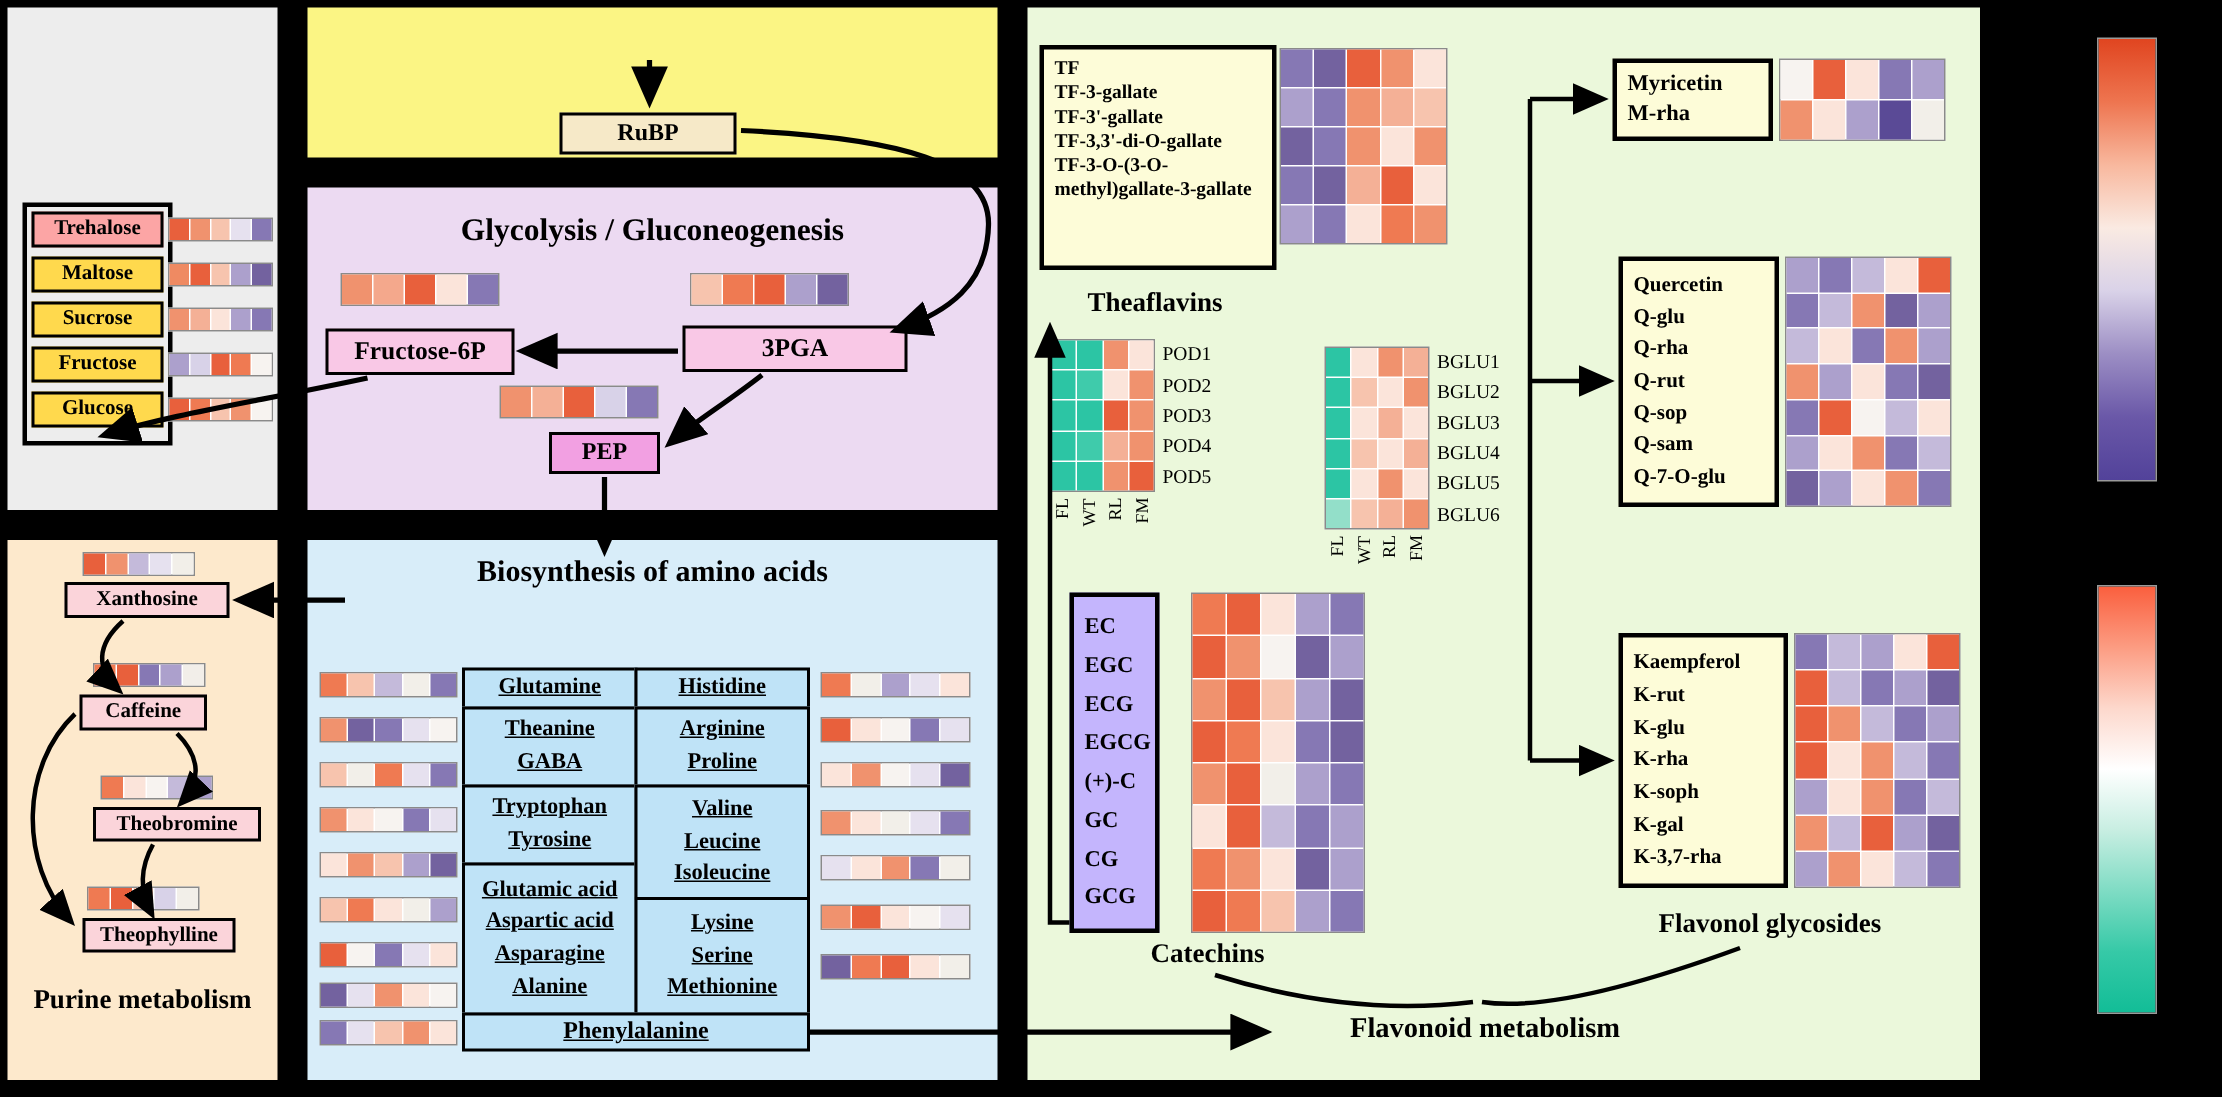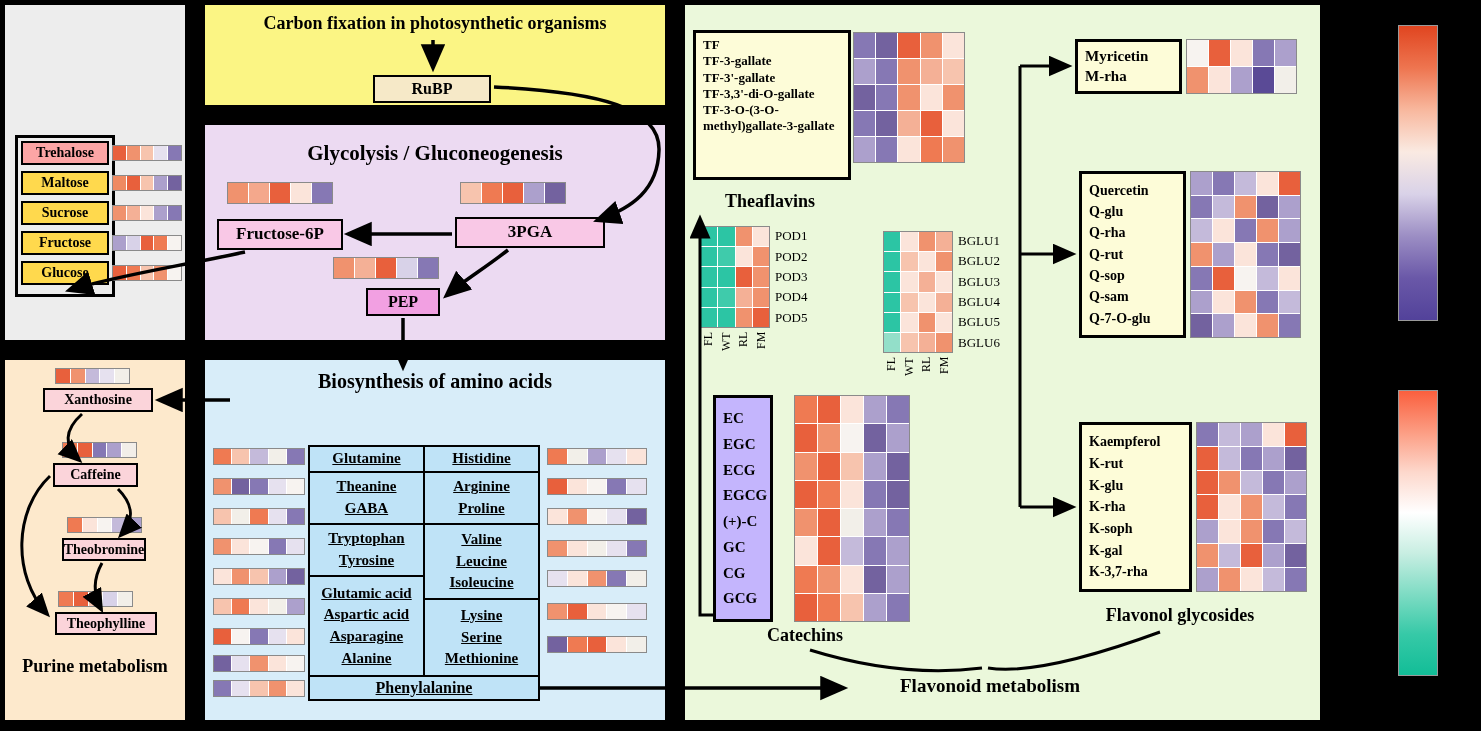--- a/index.html
+++ b/index.html
@@ -131,21 +131,20 @@
           <div class="hm-cell" style="background: rgb(232, 96, 60);"></div>
           <div class="hm-cell" style="background: rgb(239, 122, 82);"></div>
           <div class="hm-cell" style="background: rgb(247, 196, 174);"></div>
           <div class="hm-cell" style="background: rgb(240, 146, 110);"></div>
           <div class="hm-cell" style="background: rgb(247, 243, 240);"></div>
         </div>
       </div>
   </section>
 
   <section class="panel" style="left: 205px; top: 5px; width: 460px; height: 100px; background: rgb(251, 245, 132);">
-    <div class="panel-title" style="left:0; top:8px; width:460px; font-size:18px;">Carbon fixation in photosynthetic organisms</div>
     <div class="node" style="left: 168px; top: 70px; width: 118px; height: 28px; font-size: 16px; background: rgb(246, 233, 200);">RuBP</div>
   </section>
 
   <section class="panel" style="left: 205px; top: 125px; width: 460px; height: 215px; background: rgb(236, 218, 242);">
     <div class="panel-title" style="left:0; top:16px; width:460px; font-size:21px;">Glycolysis / Gluconeogenesis</div>
     <div class="hm" style="left:22px; top:57px; width:106px; height:22px;">
         <div class="hm-row">
           <div class="hm-cell" style="background: rgb(240, 146, 110);"></div>
           <div class="hm-cell" style="background: rgb(244, 168, 140);"></div>
           <div class="hm-cell" style="background: rgb(232, 96, 60);"></div>
@@ -199,21 +198,21 @@
     <div class="node" style="left: 48px; top: 103px; width: 85px; height: 24px; font-size: 14px; background: rgb(251, 212, 218);">Caffeine</div>
     <div class="hm" style="left:62px; top:157px; width:75px; height:16px;">
         <div class="hm-row">
           <div class="hm-cell" style="background: rgb(239, 122, 82);"></div>
           <div class="hm-cell" style="background: rgb(251, 228, 218);"></div>
           <div class="hm-cell" style="background: rgb(247, 243, 240);"></div>
           <div class="hm-cell" style="background: rgb(196, 186, 218);"></div>
           <div class="hm-cell" style="background: rgb(172, 160, 204);"></div>
         </div>
       </div>
-    <div class="node" style="left: 57px; top: 178px; width: 84px; height: 23px; font-size: 14px; background: rgb(251, 212, 218);">Theobromine</div>
+    <div class="node" style="left: 57px; top: 178px; width: 112px; height: 23px; font-size: 14px; background: rgb(251, 212, 218);">Theobromine</div>
     <div class="hm" style="left:53px; top:231px; width:75px; height:16px;">
         <div class="hm-row">
           <div class="hm-cell" style="background: rgb(239, 122, 82);"></div>
           <div class="hm-cell" style="background: rgb(232, 96, 60);"></div>
           <div class="hm-cell" style="background: rgb(247, 196, 174);"></div>
           <div class="hm-cell" style="background: rgb(216, 210, 232);"></div>
           <div class="hm-cell" style="background: rgb(242, 239, 233);"></div>
         </div>
       </div>
     <div class="node" style="left: 50px; top: 252px; width: 102px; height: 23px; font-size: 14px; background: rgb(251, 212, 218);">Theophylline</div>

